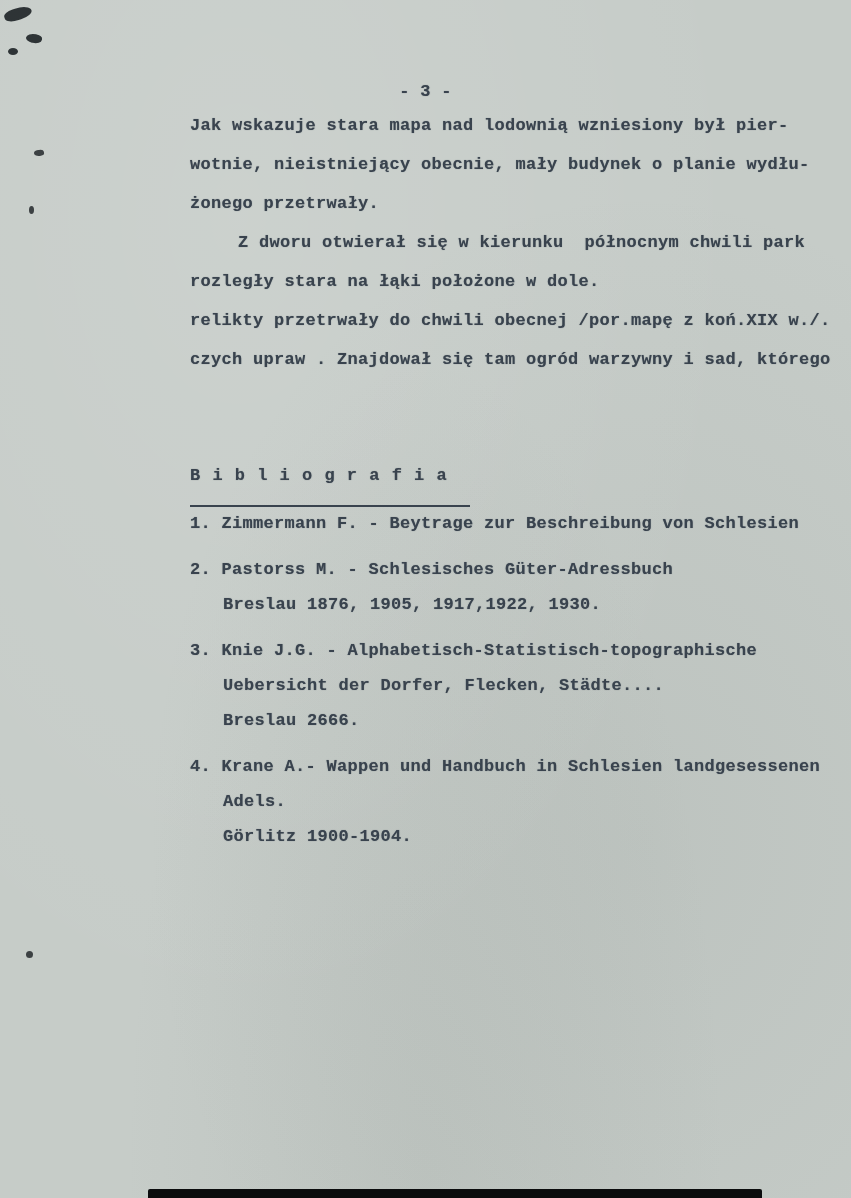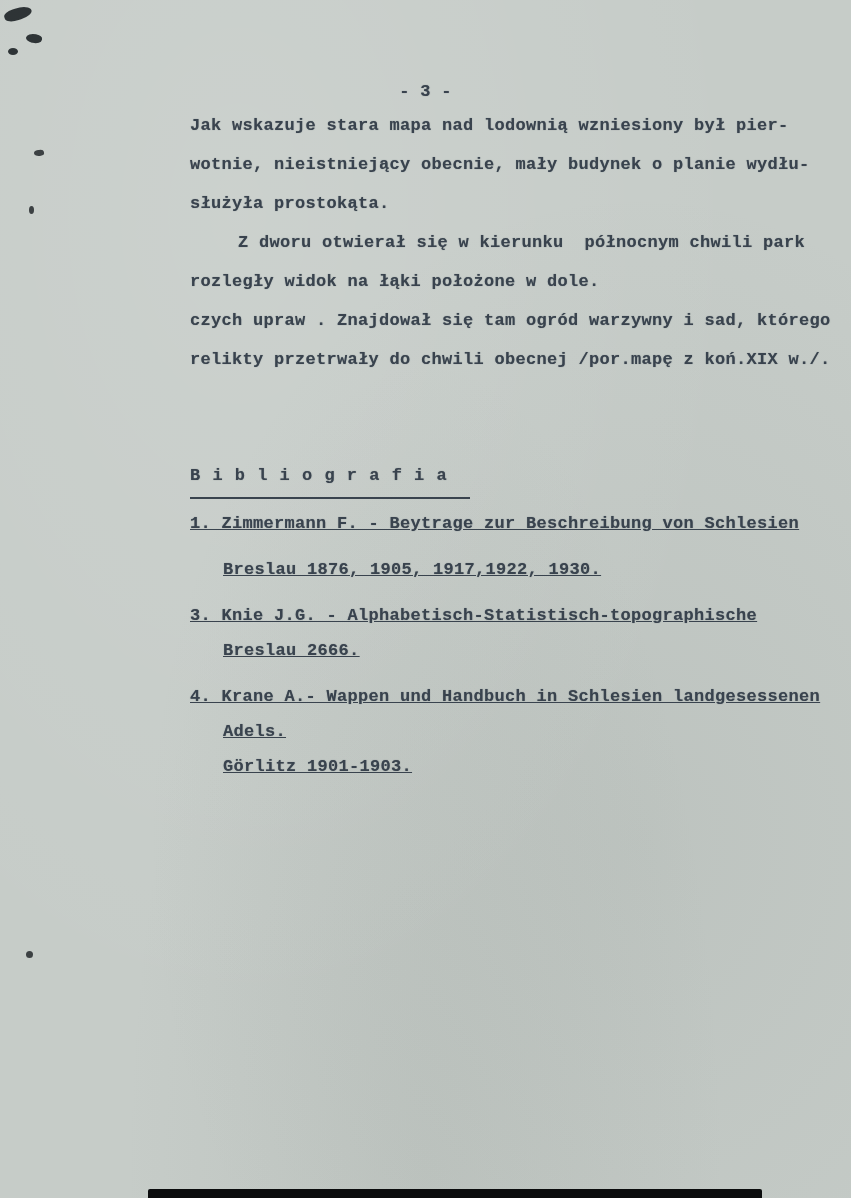--- a/index.html
+++ b/index.html
@@ -29,28 +29,28 @@
   }
   .body-text {
     position:absolute; top:106px; left:190px; width:655px;
   }
   .line { white-space:pre; line-height:39px; height:39px; }
   .indent { padding-left:48px; }
   .biblio-heading {
     position:absolute; top:466px; left:190px;
     letter-spacing:1px;
     border-bottom:2px solid #39434e;
-    padding-bottom:12px; padding-right:22px;
+    padding-bottom:20px; padding-right:22px;
     display:inline-block;
   }
   .biblio-list {
     position:absolute; top:506px; left:190px; width:660px;
   }
   .entry { margin-bottom:11px; }
-  .entry .line { line-height:35px; height:35px;text-decoration:underline; }
+  .entry .line { line-height:35px; height:35px; }
   .entry .cont { padding-left:33px; }
   .speck {
     position:absolute; background:#23282c; border-radius:50%;
     opacity:0.85;
   }
   .corner-mark { background:#1d2226; opacity:0.9; }
   .bottom-strip {
     position:absolute; bottom:0; left:148px;
     width:614px; height:9px;
     background:#0b0c0d;
@@ -68,47 +68,49 @@
   <div class="speck" style="left:34px; top:150px; width:10px; height:6px; transform:rotate(-10deg); border-radius:50% 50% 40% 60%;"></div>
   <div class="speck" style="left:29px; top:206px; width:5px; height:8px;"></div>
   <div class="speck" style="left:26px; top:951px; width:7px; height:7px;"></div>
 
   <div class="page-number typed">- 3 -</div>
 
   <div class="body-text typed">
     <div>
       <div class="line">Jak wskazuje stara mapa nad lodownią wzniesiony był pier-</div>
       <div class="line">wotnie, nieistniejący obecnie, mały budynek o planie wydłu-</div>
-      <div class="line">służyła prostokąta.</div>
+      <div class="line">żonego przetrwały.</div>
     </div>
     <div>
       <div class="line indent">Z dworu otwierał się w kierunku  północnym chwili park</div>
-      <div class="line">rozległy widok na łąki położone w dole.</div>
+      <div class="line">rozległy stara na łąki położone w dole.</div>
     </div>
     <div>
+      <div class="line">relikty przetrwały do chwili obecnej /por.mapę z koń.XIX w./.</div>
       <div class="line">czych upraw . Znajdował się tam ogród warzywny i sad, którego</div>
-      <div class="line">relikty przetrwały do chwili obecnej /por.mapę z koń.XIX w./.</div>
     </div>
   </div>
 
   <div class="biblio-heading typed">B i b l i o g r a f i a</div>
 
   <div class="biblio-list typed">
     <div class="entry">
       <div class="line">1. Zimmermann F. - Beytrage zur Beschreibung von Schlesien</div>
     </div>
     <div class="entry">
+      <div class="line">2. Pastorss M. - Schlesisches Güter-Adressbuch</div>
       <div class="line cont">Breslau 1876, 1905, 1917,1922, 1930.</div>
     </div>
     <div class="entry">
       <div class="line">3. Knie J.G. - Alphabetisch-Statistisch-topographische</div>
+      <div class="line cont">Uebersicht der Dorfer, Flecken, Städte....</div>
       <div class="line cont">Breslau 2666.</div>
     </div>
     <div class="entry">
       <div class="line">4. Krane A.- Wappen und Handbuch in Schlesien landgesessenen</div>
       <div class="line cont">Adels.</div>
-      <div class="line cont">Görlitz 1901-1903.</div>
+      <div class="line cont">Görlitz 1900-1904.</div>
     </div>
   </div>
 
   <div class="bottom-strip"></div>
 
 </div>
 
 </body></html>

